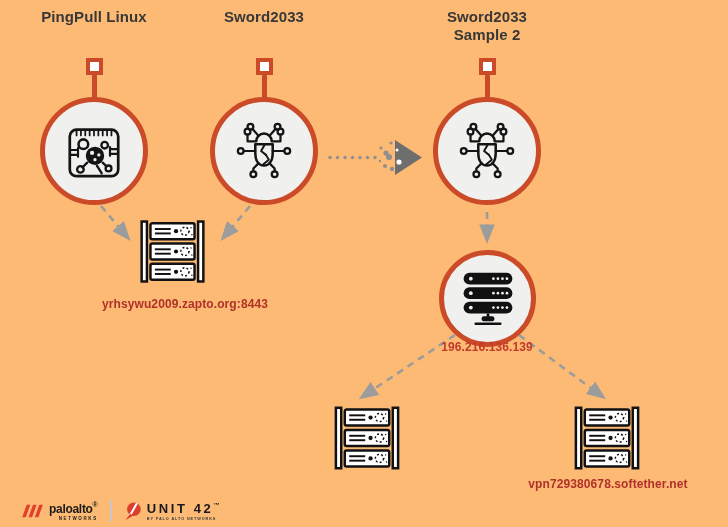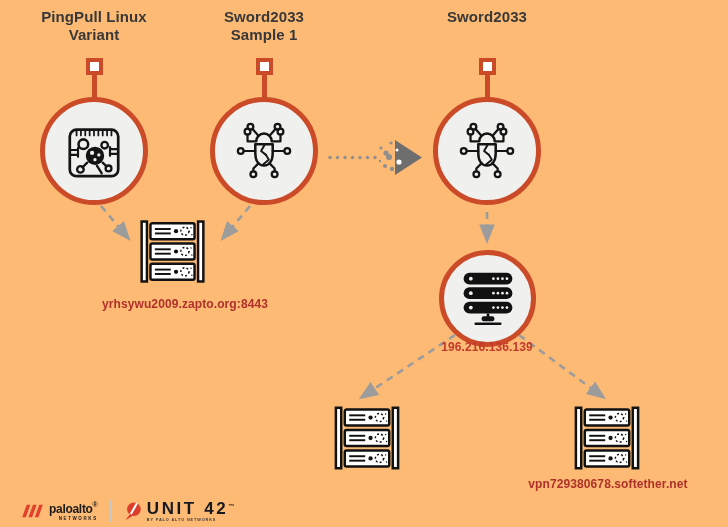--- a/index.html
+++ b/index.html
@@ -37,21 +37,21 @@
   #footer{
     position:absolute;left:22px;top:497px;height:28px;z-index:3;
     display:flex;align-items:center;
   }
   .pa-text-col{margin-left:5px;line-height:1;}
   .pa-word{font-size:12px;font-weight:800;color:#1b1b1b;letter-spacing:-.3px;}
   .pa-reg{font-size:7px;font-weight:700;color:#1b1b1b;vertical-align:super;}
   .pa-sub{font-size:4.5px;font-weight:700;color:#1b1b1b;letter-spacing:1.6px;text-align:right;margin-top:1px;}
   .footer-divider{width:2px;height:22px;background:#c9c9c9;margin:0 13px 0 12px;}
   .u42-col{margin-left:5px;line-height:1;}
-  .u42-word{font-size:17px;font-weight:800;color:#16191f;letter-spacing:2.6px;}
+  .u42-word{font-size:13px;font-weight:800;color:#16191f;letter-spacing:2.6px;}
   .u42-tm{font-size:6px;font-weight:700;color:#16191f;vertical-align:super;letter-spacing:0;}
   .u42-sub{font-size:3.8px;font-weight:700;color:#3a3a3a;letter-spacing:.9px;margin-top:2px;}
 </style>
 </head>
 <body>
 
 <div id="stage">
 
   <svg id="arrow-layer" width="728" height="527" viewBox="0 0 728 527">
     <defs>
@@ -92,28 +92,27 @@
       <circle cx="392" cy="169" r="2.2" fill="#8f8f8f"></circle>
       <circle cx="389" cy="157" r="3.0" fill="#8f8f8f"></circle>
       <polygon points="395,140 422,157.5 395,175" fill="#6e6e6e"></polygon>
       <circle cx="399" cy="162" r="2.6" fill="#ffffff"></circle>
       <circle cx="397" cy="150" r="1.5" fill="#ffffff"></circle>
     </g>
   </svg>
 
   <div class="node-label" style="left:9px;top:8px;">
     <div>PingPull Linux</div>
-    <div>Variant</div>
   </div>
   <div class="node-label" style="left:179px;top:8px;">
     <div>Sword2033</div>
-    <div>Sample 1</div>
   </div>
   <div class="node-label" style="left:402px;top:8px;">
     <div>Sword2033</div>
+    <div>Sample 2</div>
   </div>
 
   <div class="pin-stem" style="left:91.5px;top:73px;height:27px;"></div>
   <div class="pin-square" style="left:85.5px;top:58px;"></div>
   <div class="pin-stem" style="left:261.5px;top:73px;height:27px;"></div>
   <div class="pin-square" style="left:255.5px;top:58px;"></div>
   <div class="pin-stem" style="left:484.5px;top:73px;height:27px;"></div>
   <div class="pin-square" style="left:478.5px;top:58px;"></div>
 
   <div class="node-circle" style="left:40px;top:97px;">

